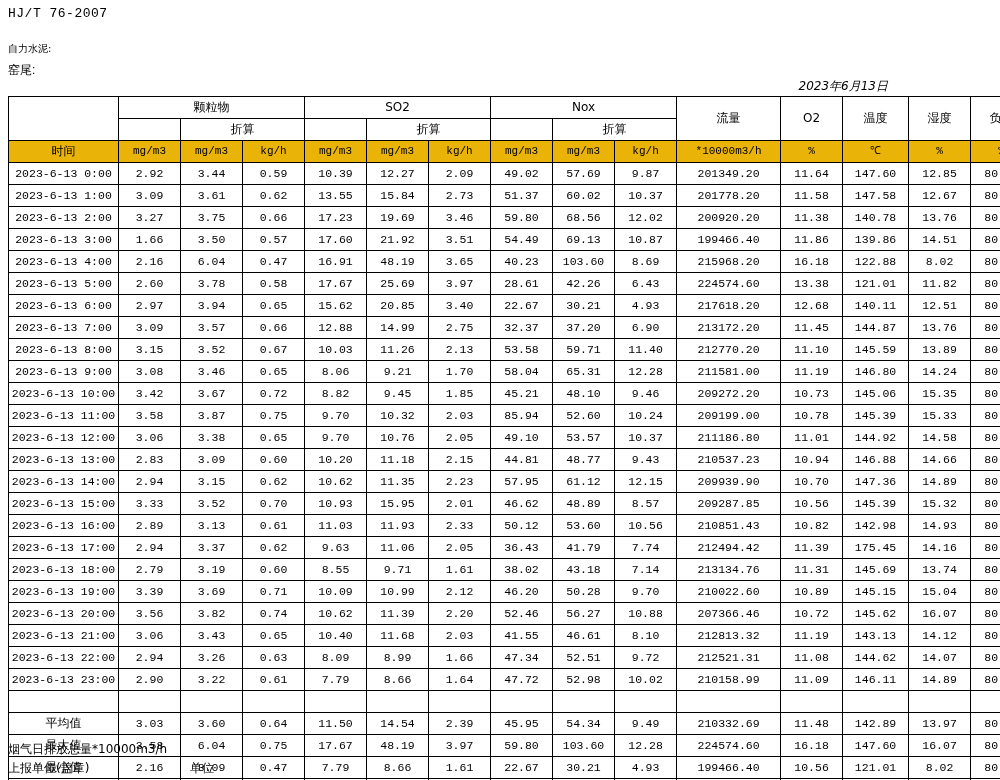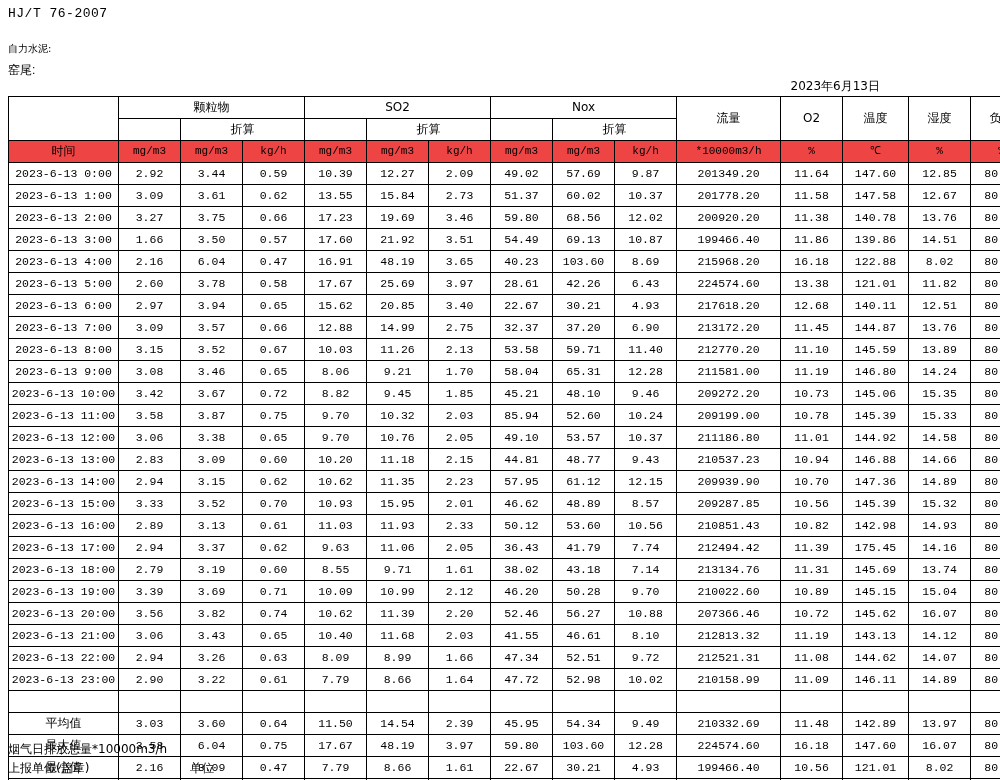--- a/index.html
+++ b/index.html
@@ -49,24 +49,25 @@
   }
   .outlet {
     position: absolute;
     left: 8px;
     top: 62px;
     font-size: 12px;
     font-family: Liberation Sans, sans-serif;
   }
   .date-line {
     position: absolute;
-    right: 24px;
+    right: 16px;
     top: 78px;
     font-size: 12px;
     font-family: "DejaVu Sans", sans-serif;
+    font-style: italic;
   }
   table.report {
     position: absolute;
     left: 8px;
     top: 96px;
     border-collapse: collapse;
     width: 984px;
     font-size: 11.5px;
     font-family: "Liberation Mono", monospace;
     table-layout: fixed;
@@ -82,21 +83,21 @@
     overflow: hidden;
   }
   table.report th {
     font-weight: normal;
   }
   .grp-head {
     font-family: "DejaVu Sans", sans-serif;
     font-size: 12px;
   }
   .unit-row th {
-    background: #ef4444;
+    background: #eab308;
     font-family: "Liberation Mono", monospace;
     font-size: 11px;
   }
   .unit-row th.time-h {
     font-family: "DejaVu Sans", sans-serif;
     font-size: 12px;
   }
   .blank-row td { height: 21px; }
   .row-time { font-size: 11.5px; }
   .sum-label {

